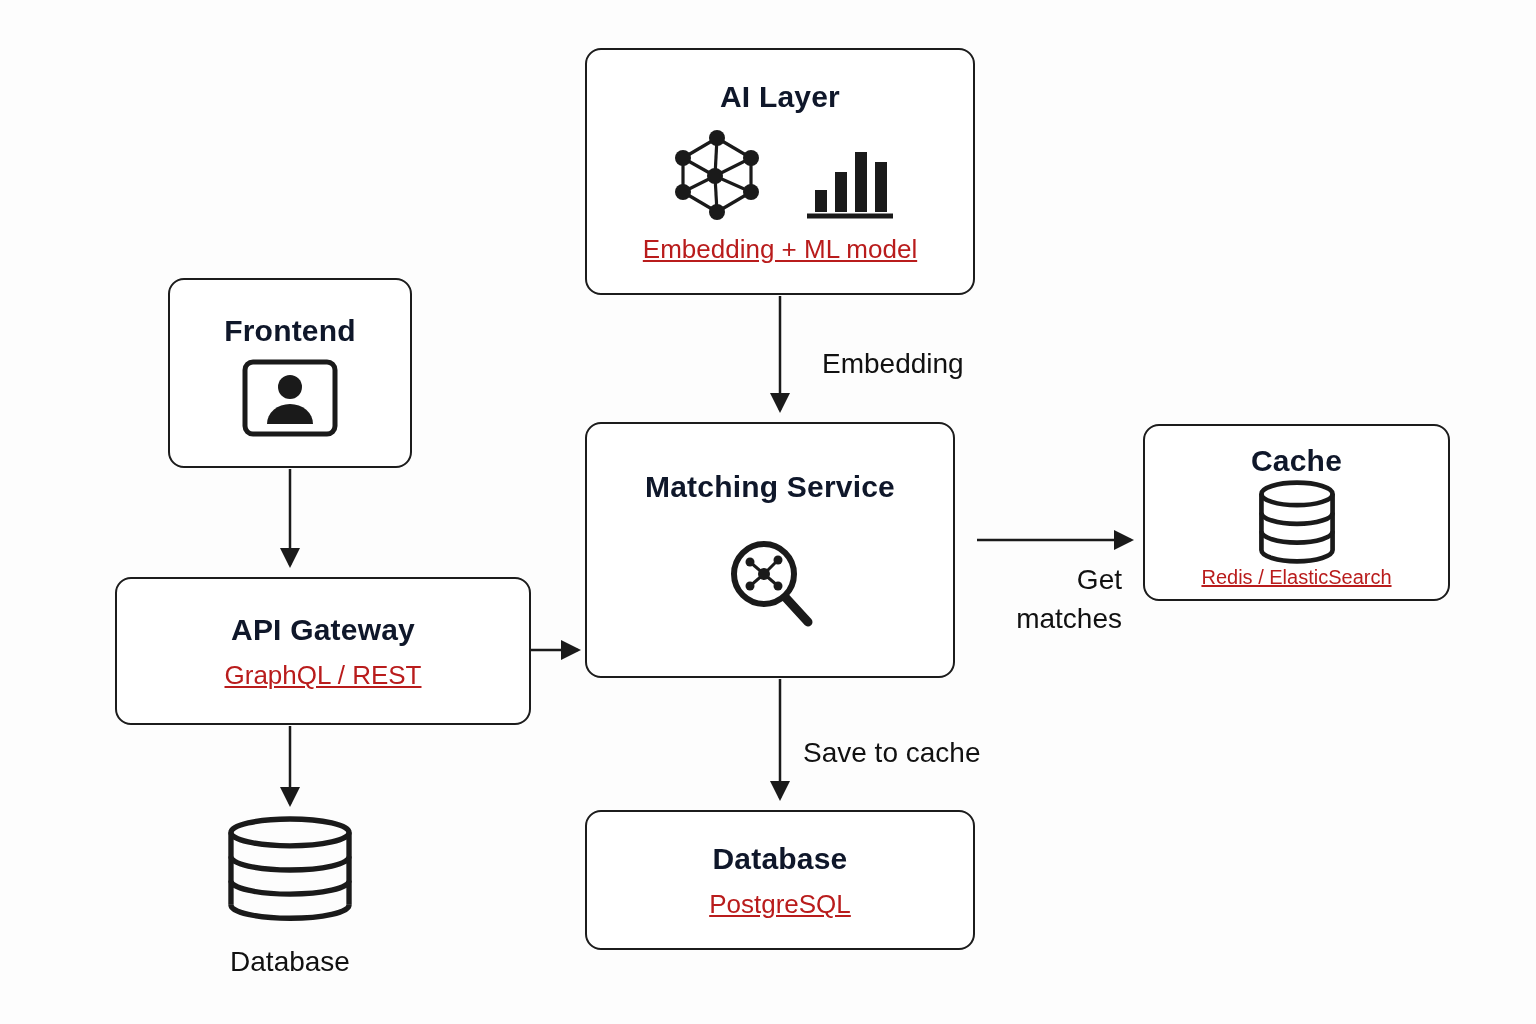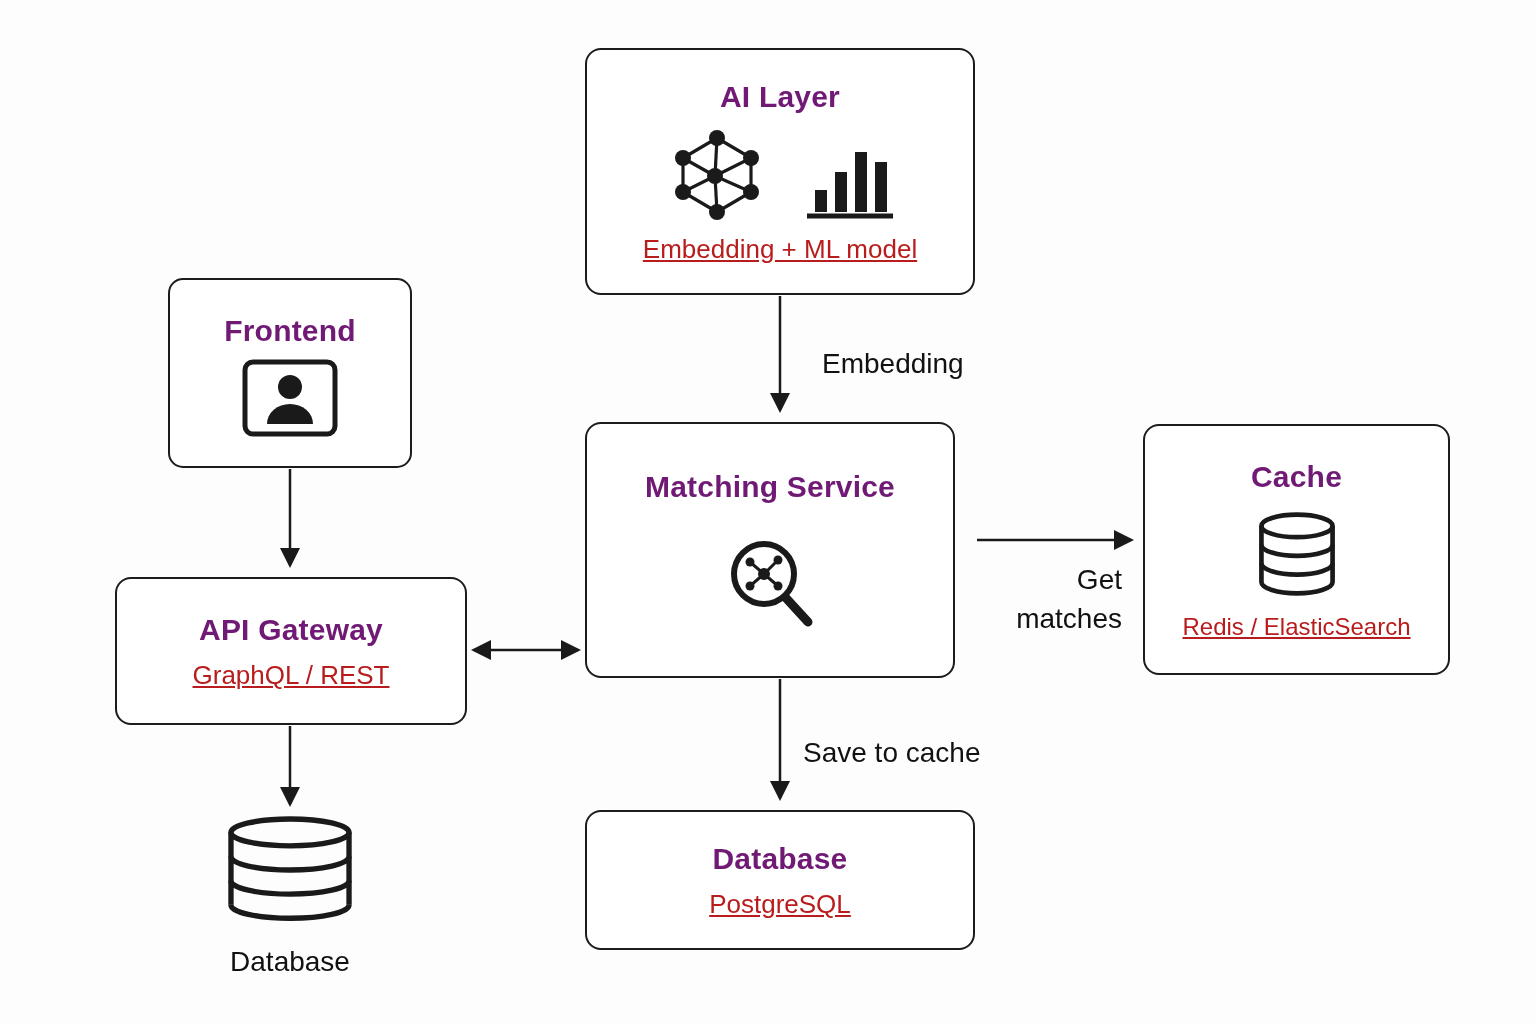--- a/index.html
+++ b/index.html
@@ -29,21 +29,21 @@
     display: flex;
     flex-direction: column;
     align-items: center;
     justify-content: space-evenly;
   }
 
   .node-title {
     font-weight: bold;
     font-size: 30px;
     letter-spacing: 0.2px;
-    color: #701a75;
+    color: #0f172a;
   }
 
   .node-sub {
     font-size: 26px;
     color: #b91c1c;
     text-decoration: underline;
   }
 
   .icon-row {
     display: flex;
@@ -52,27 +52,27 @@
   }
 
   .edge-label {
     position: absolute;
     font-size: 28px;
     color: #111;
     white-space: pre-line;
   }
 
   #ai-layer   { left: 585px;  top: 48px;  width: 390px; height: 247px; padding: 18px 10px 16px; }
-  #frontend   { left: 168px;  top: 278px; width: 244px; height: 190px; padding: 24px 10px 18px; border-radius: 15px; }
+  #frontend   { left: 168px;  top: 278px; width: 244px; height: 190px; padding: 24px 10px 18px; }
   #matching   { left: 585px;  top: 422px; width: 370px; height: 256px; padding: 18px 10px 16px; }
-  #cache      { left: 1143px; top: 424px; width: 307px; height: 251px; padding: 18px 10px 16px; }
-  #gateway    { left: 115px;  top: 577px; width: 352px; height: 148px; padding: 20px 10px 18px; }
+  #cache      { left: 1143px; top: 424px; width: 307px; height: 177px; padding: 18px 10px 16px; }
+  #gateway    { left: 115px;  top: 577px; width: 416px; height: 148px; padding: 20px 10px 18px; }
   #database   { left: 585px;  top: 810px; width: 390px; height: 140px; padding: 18px 10px 16px; }
 
-  #cache .node-sub { font-size: 24px; }
+  #cache .node-sub { font-size: 20px; }
 
   .db-cylinder-group {
     position: absolute;
     left: 222px; top: 815px;
     width: 136px;
     display: flex;
     flex-direction: column;
     align-items: center;
   }
 

